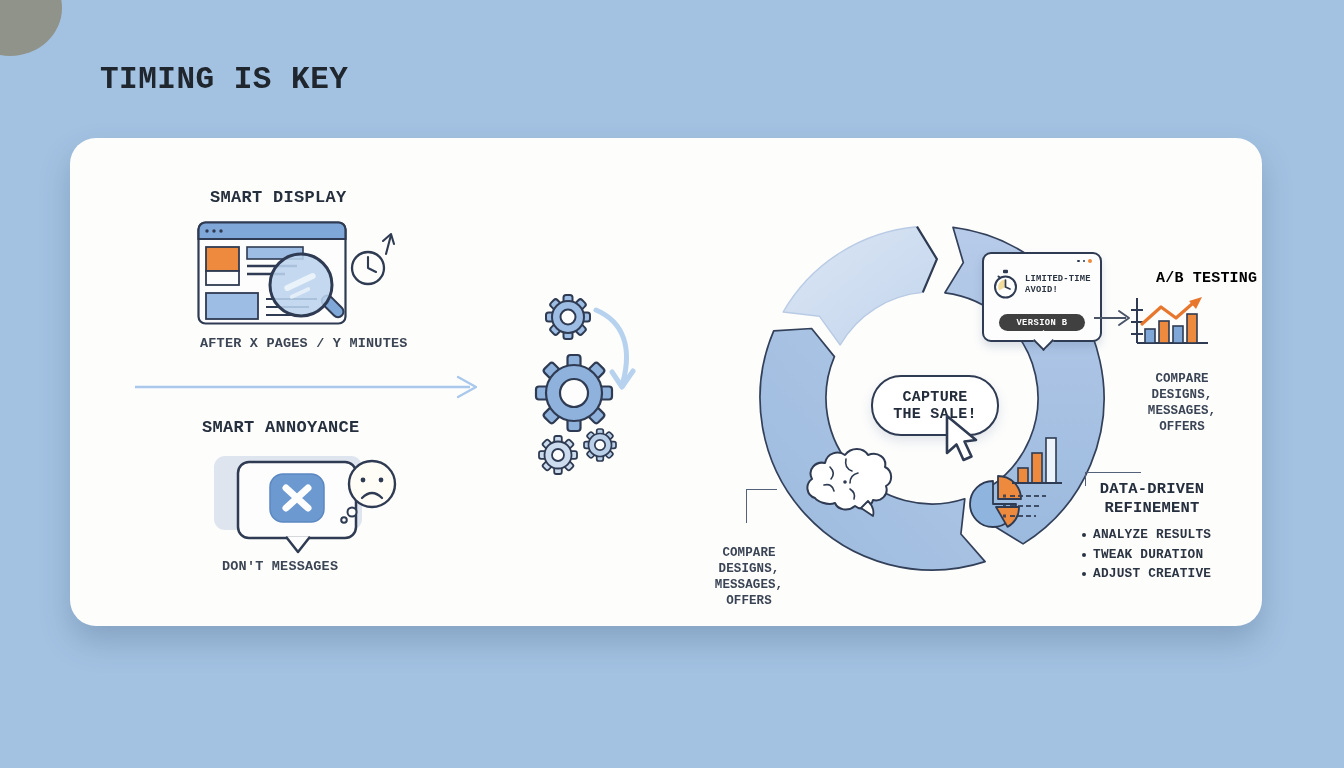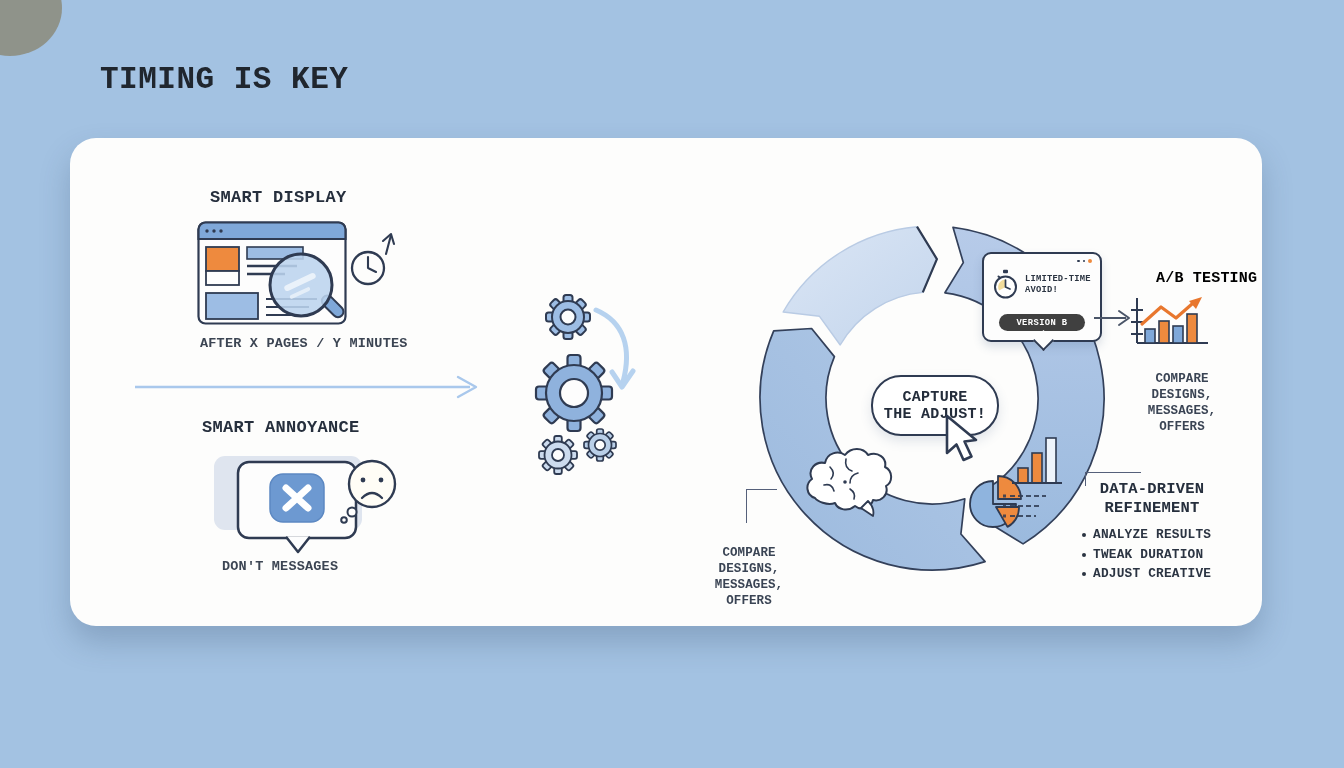--- a/index.html
+++ b/index.html
@@ -289,21 +289,21 @@
         <div>LIMITED-TIME</div>
         <div>AVOID!</div>
       </div>
     </div>
     <div class="badge badge-b">VERSION B</div>
     <div class="tail" style="left:52px;"></div>
   </div>
 
   <div class="abs capture-pill">
     <span>CAPTURE</span>
-    <span>THE ADJUST!</span>
+    <span>THE SALE!</span>
   </div>
 
   <svg class="abs" style="left:938px;top:412px;" width="48" height="54" viewBox="0 0 48 54">
     <path d="M9 4 L9 41 L18.5 32.5 L25.5 48 L33.5 44.5 L26.5 29.5 L38 28 Z" fill="#ffffff" stroke="#2f3b52" stroke-width="2.6" stroke-linejoin="round"></path>
   </svg>
 
   <svg class="abs" style="left:1092px;top:308px;" width="44" height="20" viewBox="0 0 44 20">
     <line x1="2" y1="10" x2="34" y2="10" stroke="#4a5568" stroke-width="2"></line>
     <path d="M27 3 L37 10 L27 17" fill="none" stroke="#4a5568" stroke-width="2" stroke-linecap="round" stroke-linejoin="round"></path>
   </svg>

